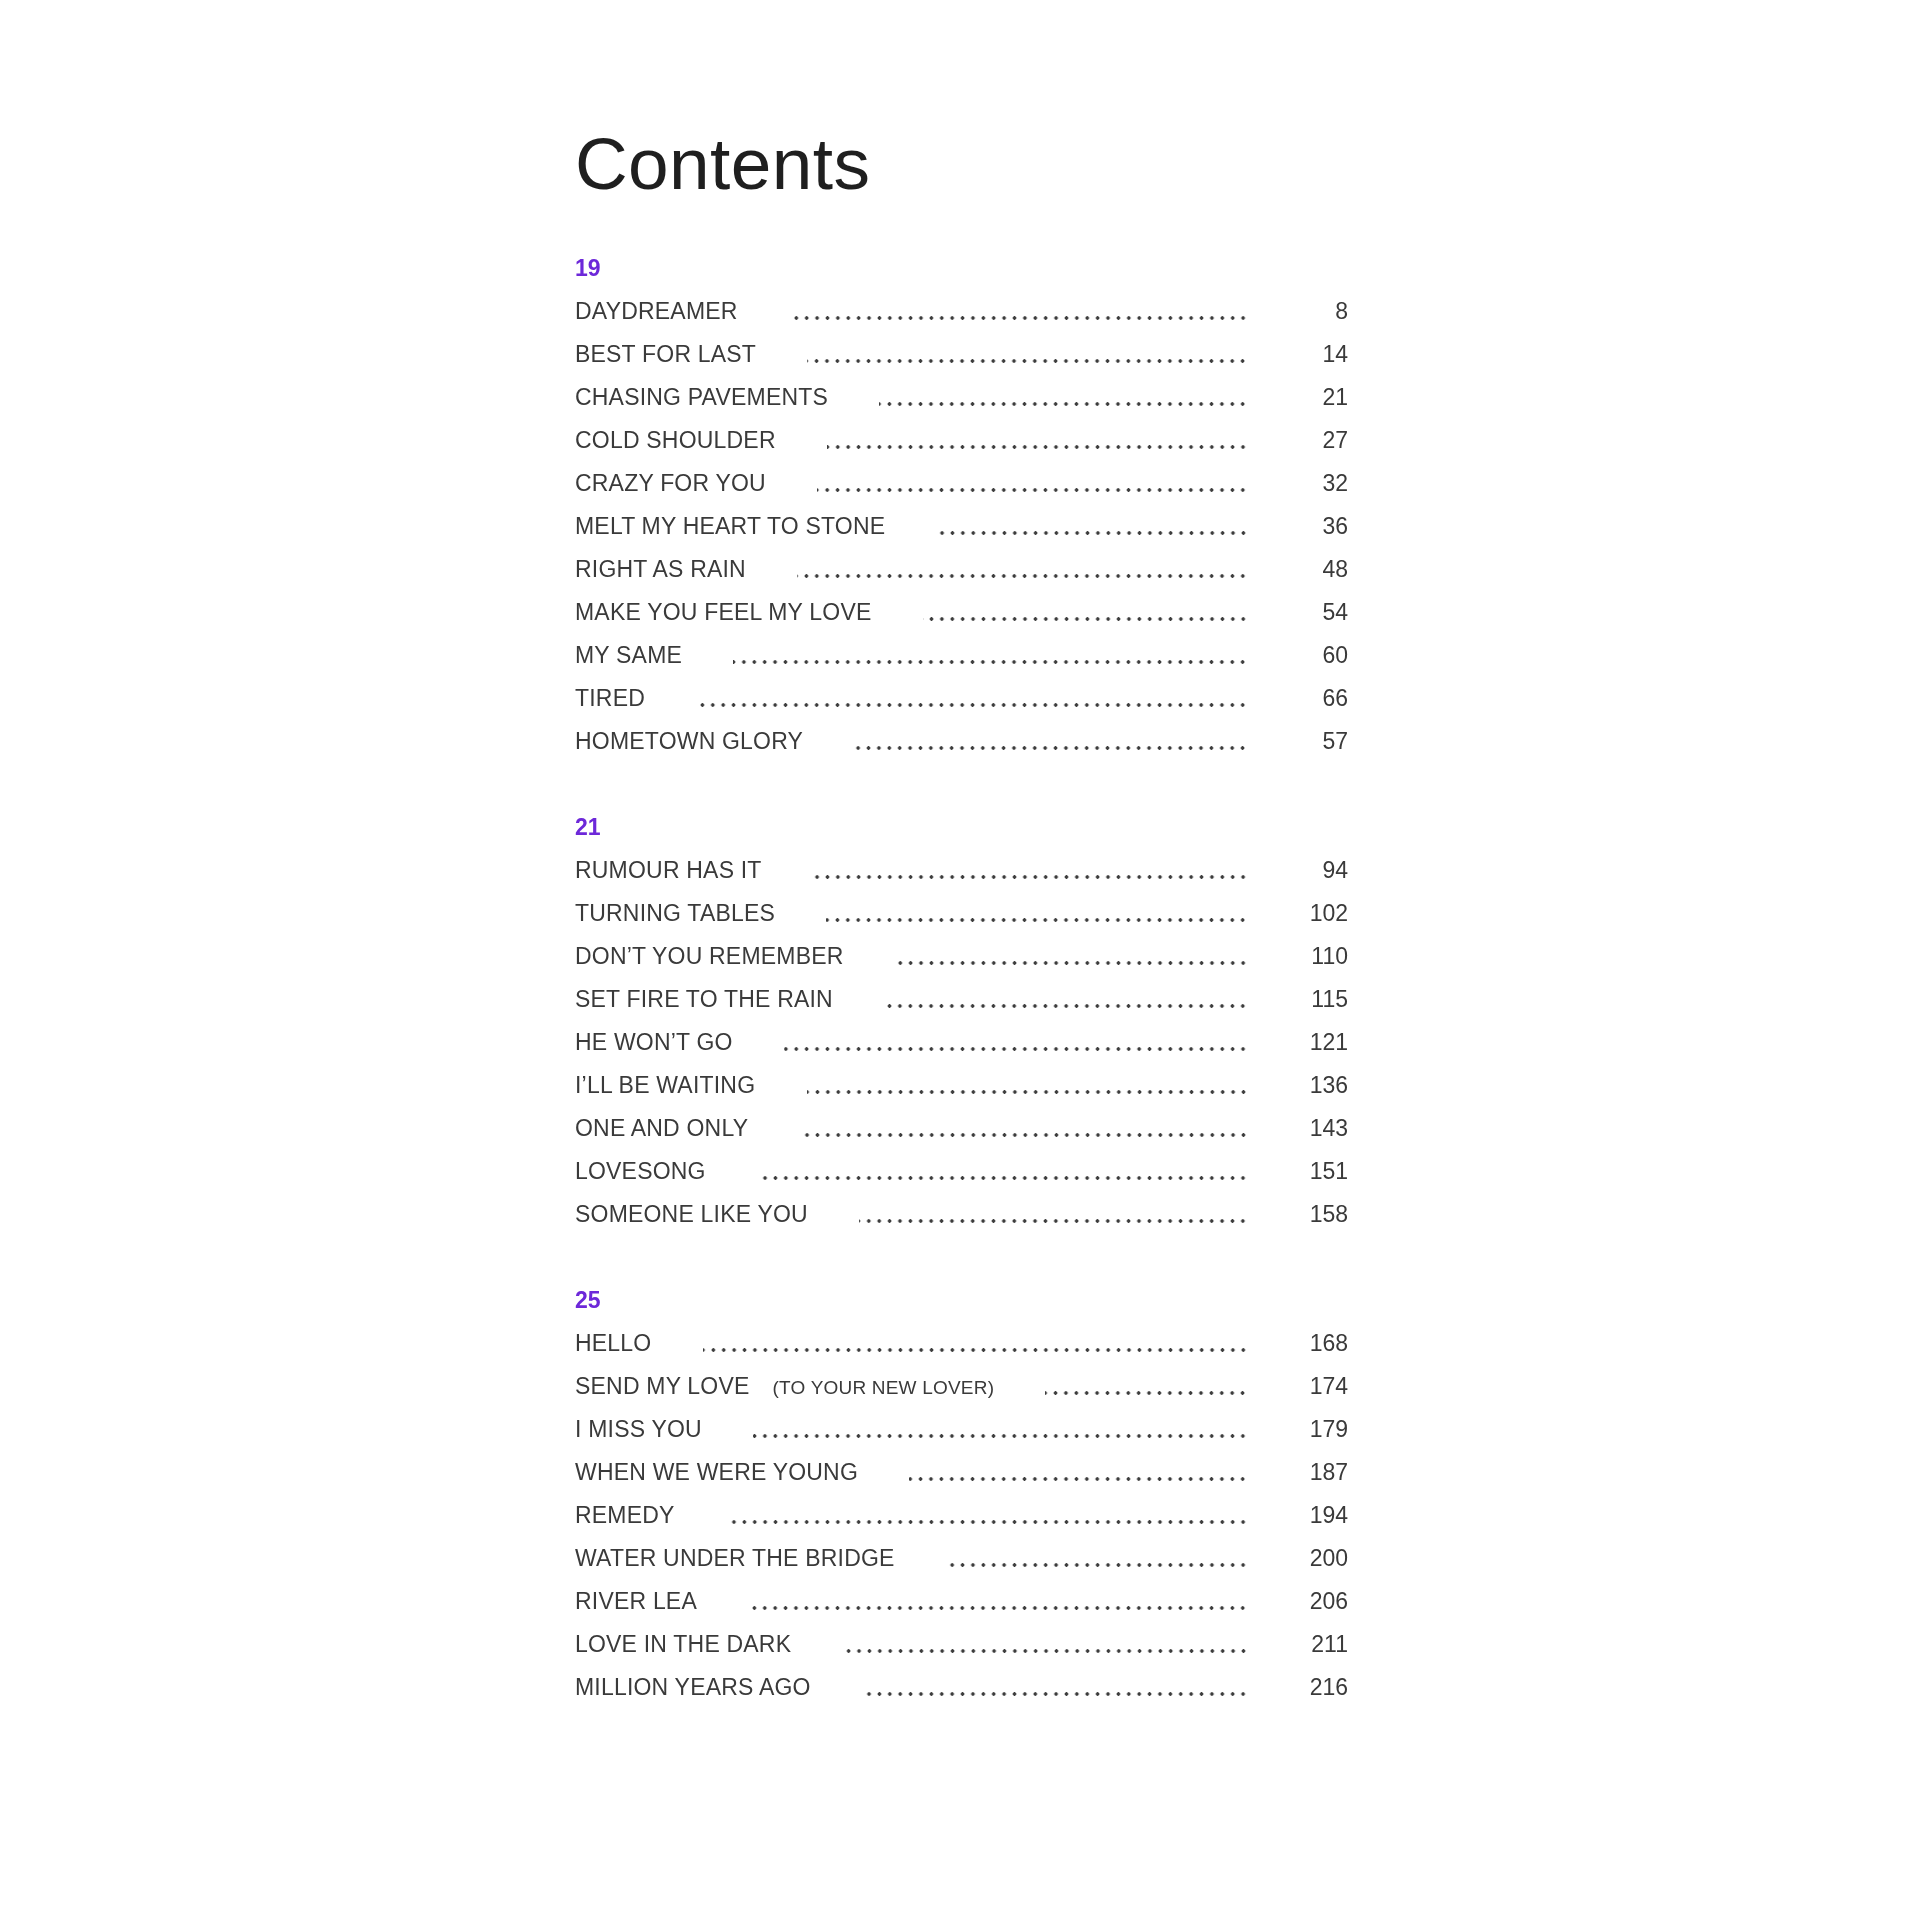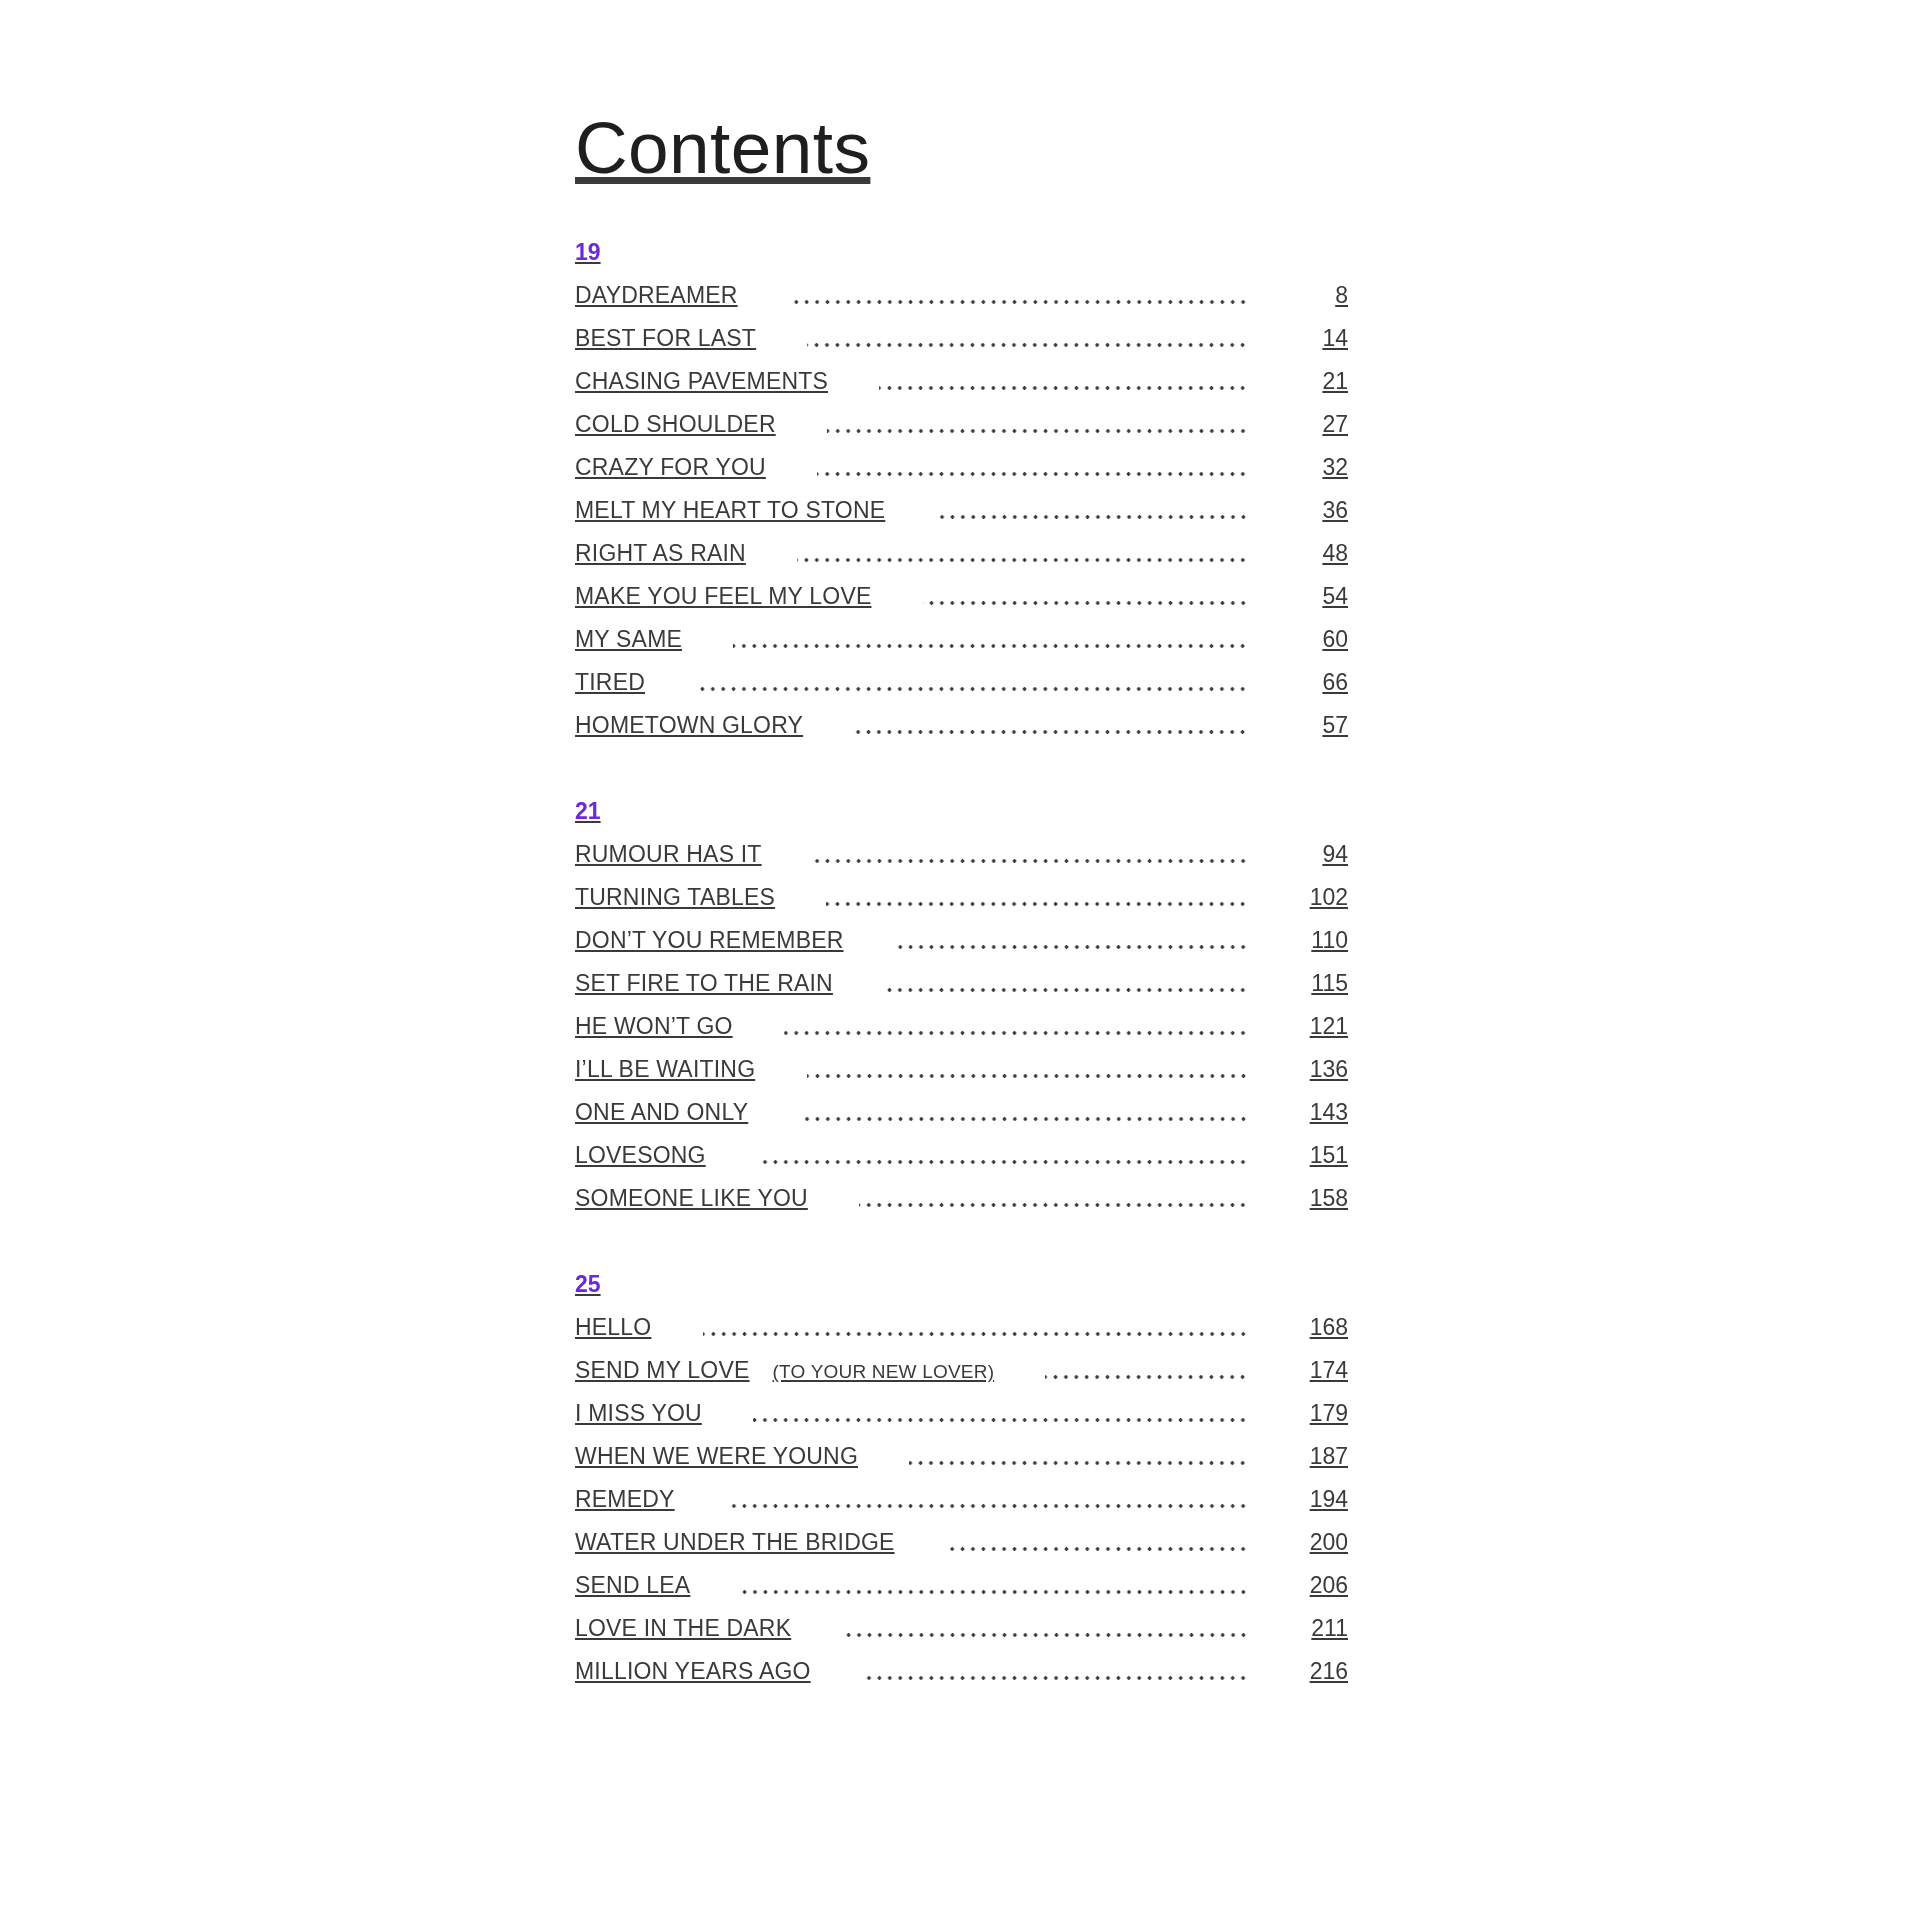--- a/index.html
+++ b/index.html
@@ -11,23 +11,22 @@
     width: 1924px;
     height: 1924px;
     position: relative;
     font-family: "Liberation Sans", sans-serif;
     color: #3a3a3a;
     overflow: hidden;
   }
   .toc {
     position: absolute;
     left: 575px;
-    top: 111px;
+    top: 127px;
     width: 773px;
-    text-decoration: underline;
   }
   .page-title {
     margin: 0;
     font-size: 73px;
     font-weight: 400;
     line-height: 1;
     color: #1f1f1f;
     letter-spacing: 0.4px;
   }
   .sections {
@@ -250,21 +249,21 @@
     <span class="num">194</span>
   </div>
 
   <div class="row">
     <span class="song"><span>WATER UNDER THE BRIDGE</span></span>
     <span class="leader"></span>
     <span class="num">200</span>
   </div>
 
   <div class="row">
-    <span class="song"><span>SEND LEA</span></span>
+    <span class="song"><span>RIVER LEA</span></span>
     <span class="leader"></span>
     <span class="num">206</span>
   </div>
 
   <div class="row">
     <span class="song"><span>LOVE IN THE DARK</span></span>
     <span class="leader"></span>
     <span class="num">211</span>
   </div>
 

